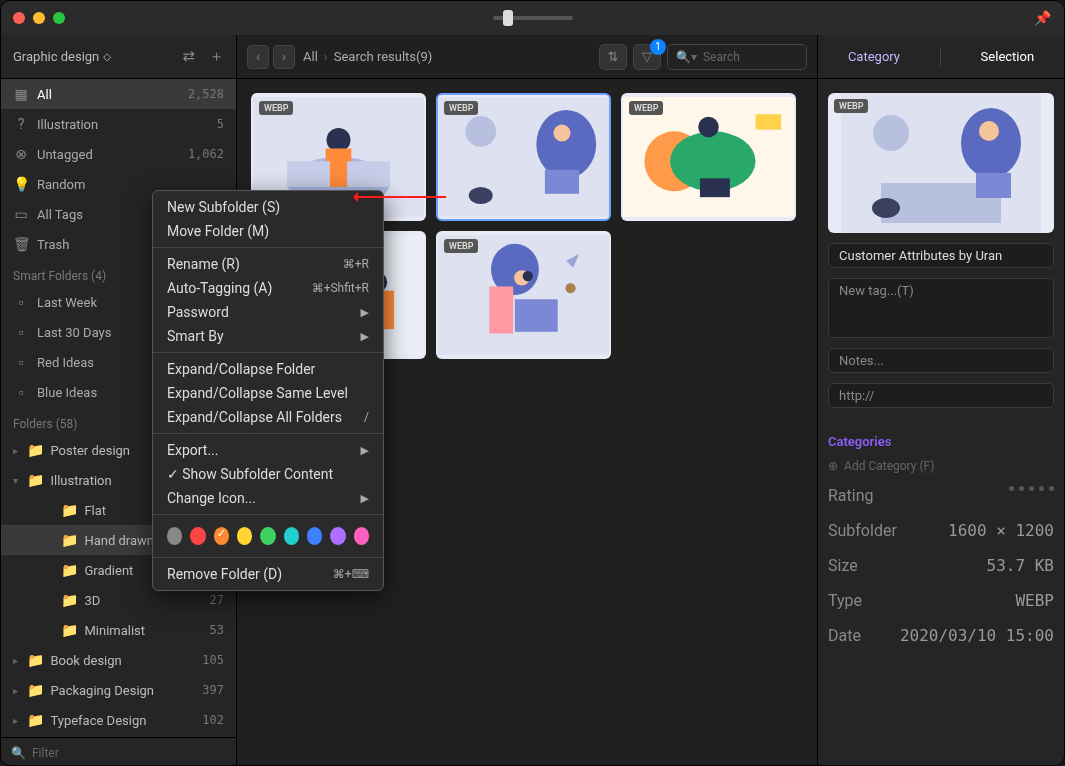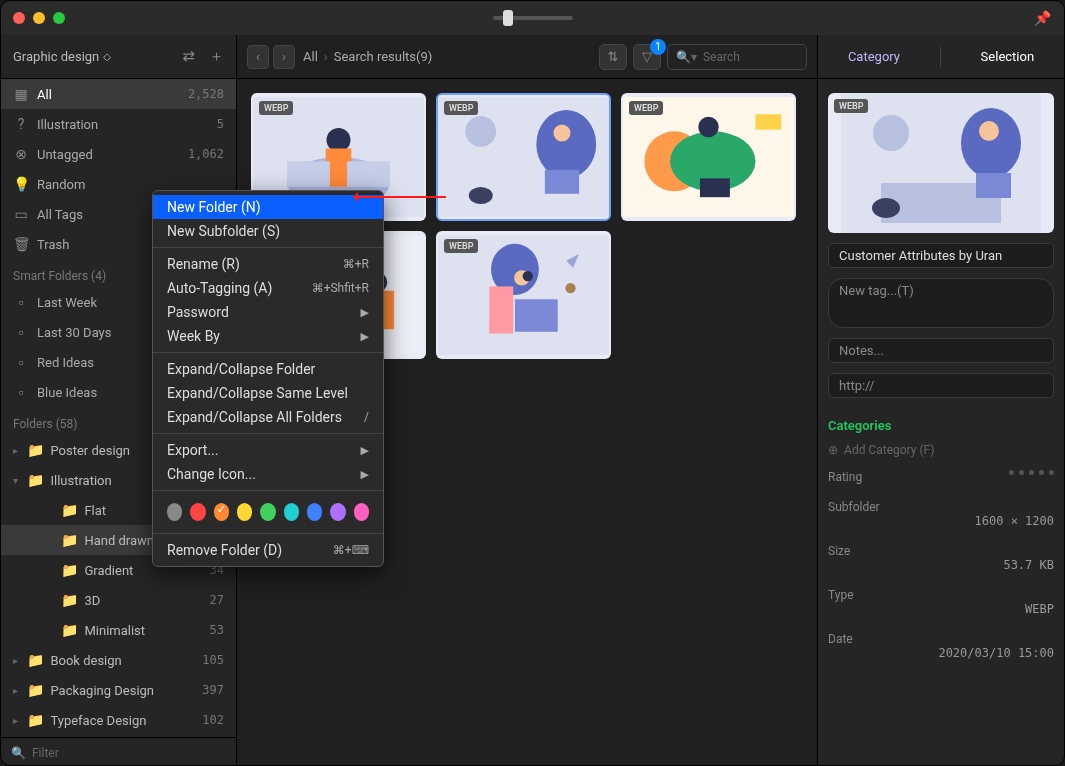--- a/index.html
+++ b/index.html
@@ -44,25 +44,25 @@
 .thumb.sel { border-color:#6aa0ff; }
 .tag { position:absolute; top:6px; left:6px; background:#555; color:#ddd; font-size:9px; padding:2px 5px; border-radius:3px; font-weight:600; }
 .inspector { width:246px; background:#252525; padding:10px; display:flex; flex-direction:column; gap:10px; overflow-y:auto; }
 .insp-tabs { height:44px; margin:-10px -10px 0; border-bottom:1px solid #000; display:flex; align-items:center; justify-content:space-around; font-size:13px; }
 .insp-tab { color:#c4b5fd; padding:0 20px; }
 .insp-tab.active { color:#fff; }
 .insp-divider { width:1px; height:20px; background:#444; }
 .preview { width:100%; height:140px; background:#e8eaf5; border-radius:6px; position:relative; margin-top:4px; overflow:hidden; }
 .field { background:#1d1d1d; border:1px solid #3a3a3a; border-radius:5px; padding:4px 10px; font-size:13px; color:#888; }
 .field.title { color:#ddd; }
-.field.tall { height:50px;border-radius:15px; }
-.section-head { font-size:13px; color:#22c55e; margin-top:10px; font-weight:600; }
+.field.tall { height:60px; }
+.section-head { font-size:13px; color:#8b5cf6; margin-top:16px; font-weight:600; }
 .add-cat { font-size:12px; color:#666; display:flex; align-items:center; gap:6px; }
-.info-row { display:flex; justify-content:space-between; font-size:12px; color:#888; padding:3px 0; }
-.info-row .val { color:#999; font-family:ui-monospace,monospace;margin-top:14px; }
+.info-row { display:flex; justify-content:space-between; font-size:16px; color:#888; padding:3px 0; }
+.info-row .val { color:#999; font-family:ui-monospace,monospace; }
 .rating-dots { display:flex; gap:5px; }
 .rdot { width:5px; height:5px; background:#555; border-radius:50%; }
 .ctx-menu { position:absolute; left:152px; top:190px; width:232px; background:#2a2a2a; border:1px solid #555; border-radius:6px; box-shadow:0 8px 24px rgba(0,0,0,.6); z-index:100; padding:4px 0; font-size:14px; }
 .ctx-item { padding:4px 14px; color:#ddd; display:flex; justify-content:space-between; align-items:center; cursor:pointer; }
 .ctx-item.hl { background:#0a5fff; color:#fff; }
 .ctx-sep { height:1px; background:#444; margin:4px 0; }
 .ctx-short { font-size:12px; color:#aaa; }
 .ctx-arrow { color:#aaa; font-size:11px; }
 .ctx-colors { display:flex; gap:8px; padding:8px 14px; }
 .cdot { width:18px; height:18px; border-radius:50%; }
@@ -373,43 +373,43 @@
       </div>
     <div class="info-row">
         <span>Date</span>
         <span class="val">2020/03/10 15:00</span>
       </div>
   </div>
 </div>
 
 <div class="ctx-menu">
   <div id="ctx1">
-      <div class="ctx-item hl">
-        <span>New Folder (N)</span>
-      </div>
       <div class="ctx-item">
         <span>New Subfolder (S)</span>
+      </div>
+      <div class="ctx-item">
+        <span>Move Folder (M)</span>
       </div>
     </div>
     <div class="ctx-sep"></div>
   <div id="ctx2">
       <div class="ctx-item">
         <span>Rename (R)</span>
         <span class="ctx-short">⌘+R</span>
       </div>
       <div class="ctx-item">
         <span>Auto-Tagging (A)</span>
         <span class="ctx-short">⌘+Shfit+R</span>
       </div>
       <div class="ctx-item">
         <span>Password</span>
         <span class="ctx-arrow">▶</span>
       </div>
       <div class="ctx-item">
-        <span>Week By</span>
+        <span>Smart By</span>
         <span class="ctx-arrow">▶</span>
       </div>
     </div>
     <div class="ctx-sep"></div>
   <div id="ctx3">
       <div class="ctx-item">
         <span>Expand/Collapse Folder</span>
       </div>
       <div class="ctx-item">
         <span>Expand/Collapse Same Level</span>
@@ -417,20 +417,23 @@
       <div class="ctx-item">
         <span>Expand/Collapse All Folders</span>
         <span class="ctx-short">/</span>
       </div>
     </div>
     <div class="ctx-sep"></div>
   <div id="ctx4">
       <div class="ctx-item">
         <span>Export...</span>
         <span class="ctx-arrow">▶</span>
+      </div>
+      <div class="ctx-item">
+        <span>✓ Show Subfolder Content</span>
       </div>
       <div class="ctx-item">
         <span>Change Icon...</span>
         <span class="ctx-arrow">▶</span>
       </div>
     </div>
     <div class="ctx-sep"></div>
   <div class="ctx-colors" id="ctxcolors">
       <div class="cdot" style="background: rgb(136, 136, 136);"></div>
       <div class="cdot" style="background: rgb(255, 68, 68);"></div>

